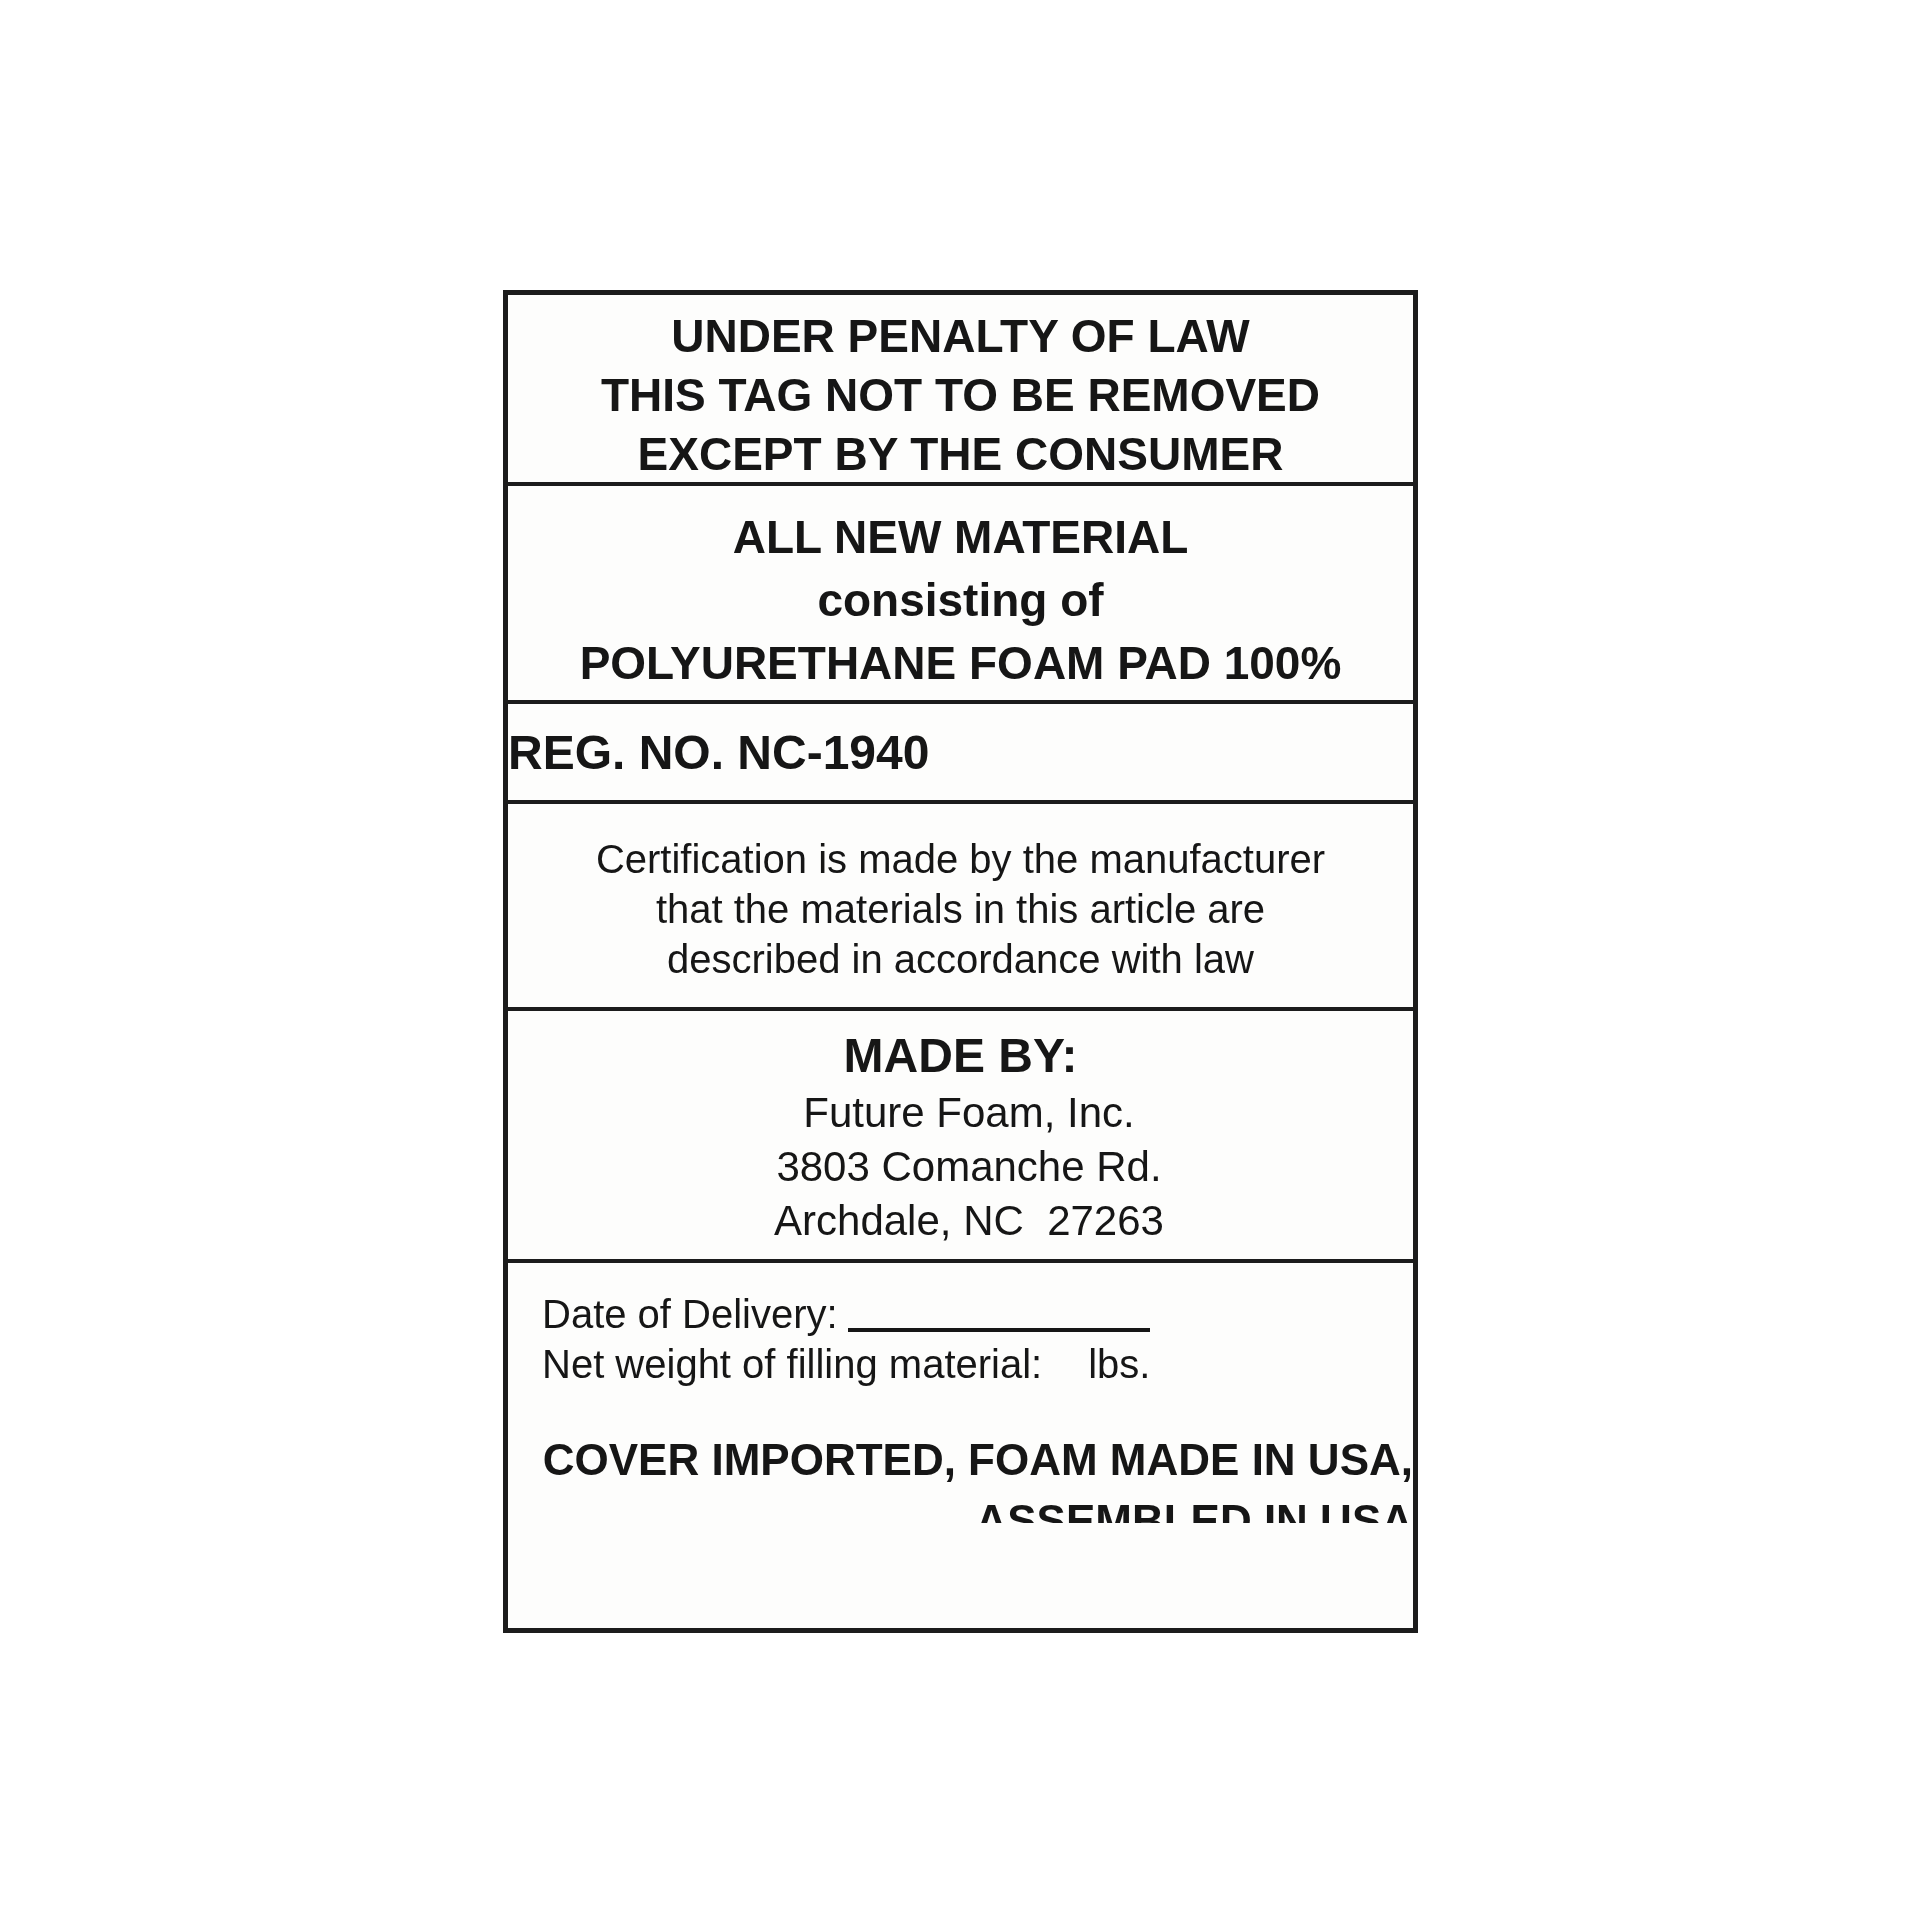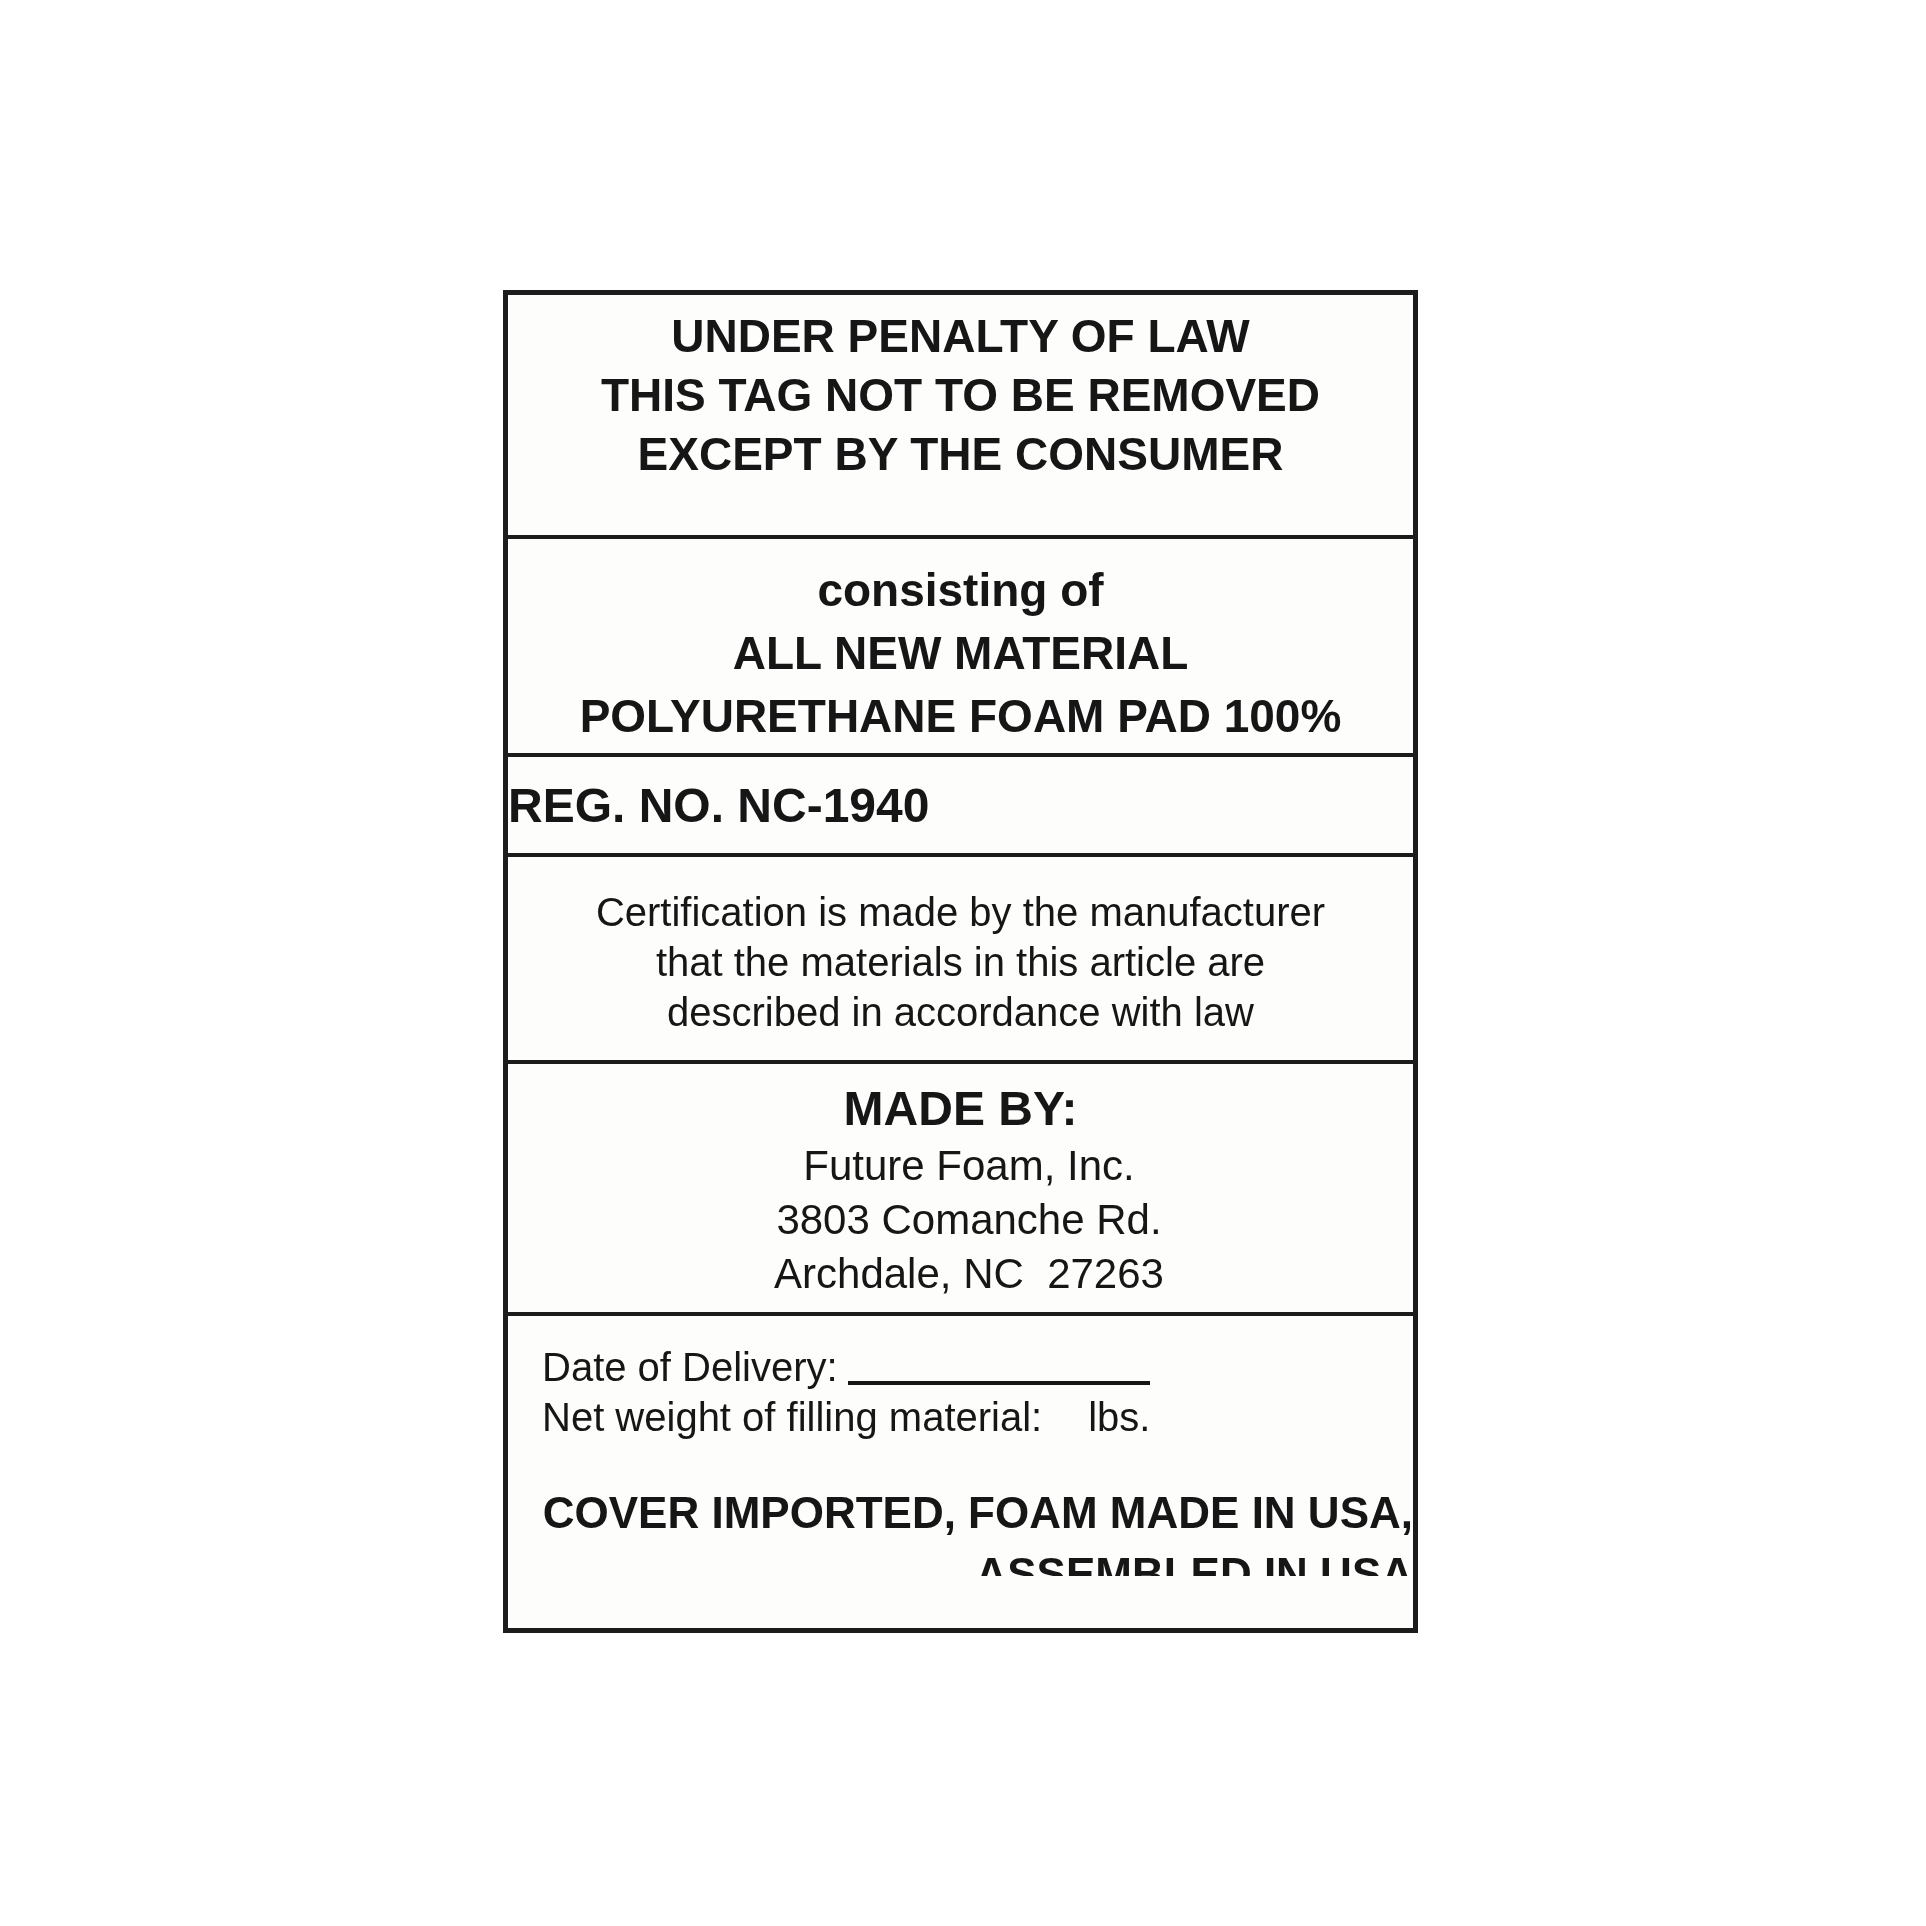--- a/index.html
+++ b/index.html
@@ -33,21 +33,21 @@
     background: #1c1c1c;
   }
   .sec {
     flex: none;
     box-sizing: border-box;
     overflow: hidden;
     text-align: center;
     white-space: nowrap;
   }
   
-  .sec-penalty { height: 240px; padding-top: 12px; text-align: center; }
+  .sec-penalty { height: 187px; padding-top: 12px; text-align: center; }
   .sec-penalty .h1 {
     font-weight: bold;
     font-size: 46px;
     line-height: 59px;
     letter-spacing: 0px;
   }
   
   .sec-material { height: 214px; padding-top: 20px; }
   .sec-material .h1 {
     font-weight: bold;
@@ -116,22 +116,22 @@
 
   <div class="sec sec-penalty">
     <div class="h1">UNDER PENALTY OF LAW</div>
     <div class="h1">THIS TAG NOT TO BE REMOVED</div>
     <div class="h1">EXCEPT BY THE CONSUMER</div>
   </div>
 
   <div class="divider"></div>
 
   <div class="sec sec-material">
+    <div class="h1">ALL NEW MATERIAL</div>
     <div class="h1">consisting of</div>
-    <div class="h1">ALL NEW MATERIAL</div>
     <div class="h1">POLYURETHANE FOAM PAD 100%</div>
   </div>
 
   <div class="divider"></div>
 
   <div class="sec sec-reg">
     <div class="h1">REG. NO. NC-1940</div>
   </div>
 
   <div class="divider"></div>

